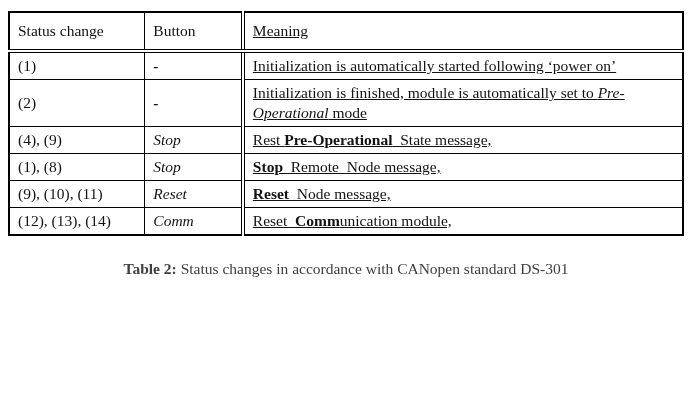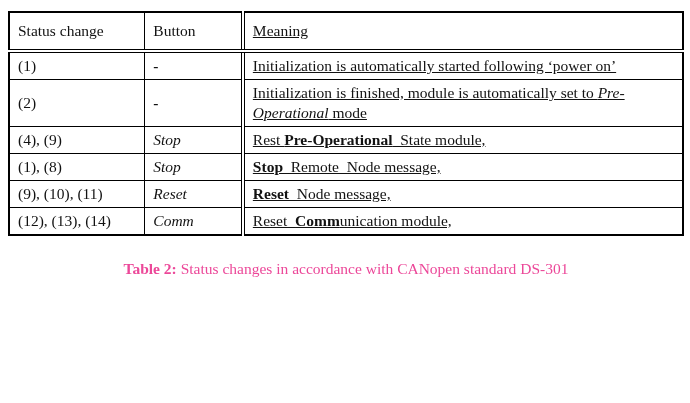--- a/index.html
+++ b/index.html
@@ -49,21 +49,21 @@
   table.status-table td.col-meaning {
     border-left: 4px double #000;
   }
   .it { font-style: italic; }
   .bd { font-weight: bold; }
   .caption {
     margin-top: 23px;
     text-align: center;
     font-size: 15.5px;
     line-height: 20px;
-    color: #ec4899;
+    color: #404040;
   }
   .caption .caption-label { font-weight: bold; }
 </style>
 </head>
 <body>
 
 <div class="page">
 
   <table class="status-table">
     <colgroup>
@@ -85,21 +85,21 @@
           <td class="col-meaning"><span>Initialization is automatically started following ‘power on’</span></td>
         </tr>
         <tr>
           <td class="col-status">(2)</td>
           <td class="col-button"><span class="bd">-</span></td>
           <td class="col-meaning"><span>Initialization is finished, module is automatically set to </span><span class="it">Pre-Operational</span><span> mode</span></td>
         </tr>
         <tr>
           <td class="col-status">(4), (9)</td>
           <td class="col-button"><span class="it">Stop</span></td>
-          <td class="col-meaning"><span>Rest </span><span class="bd">Pre-Operational</span><span>_State module,</span></td>
+          <td class="col-meaning"><span>Rest </span><span class="bd">Pre-Operational</span><span>_State message,</span></td>
         </tr>
         <tr>
           <td class="col-status">(1), (8)</td>
           <td class="col-button"><span class="it">Stop</span></td>
           <td class="col-meaning"><span class="bd">Stop</span><span>_Remote_Node message,</span></td>
         </tr>
         <tr>
           <td class="col-status">(9), (10), (11)</td>
           <td class="col-button"><span class="it">Reset</span></td>
           <td class="col-meaning"><span class="bd">Reset</span><span>_Node message,</span></td>

